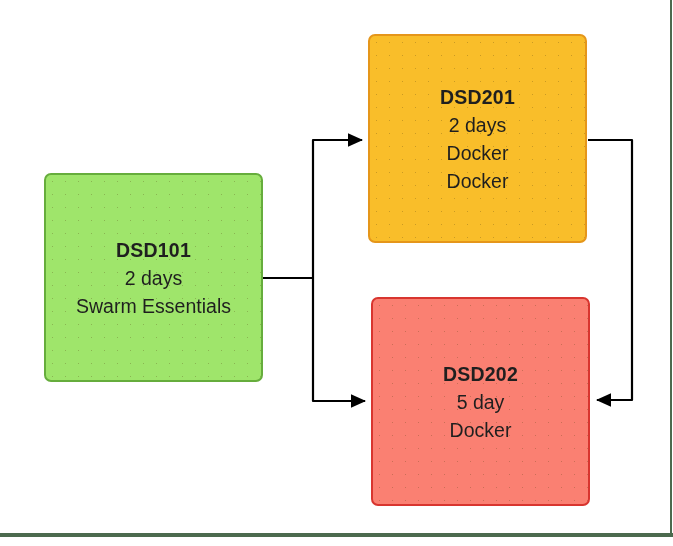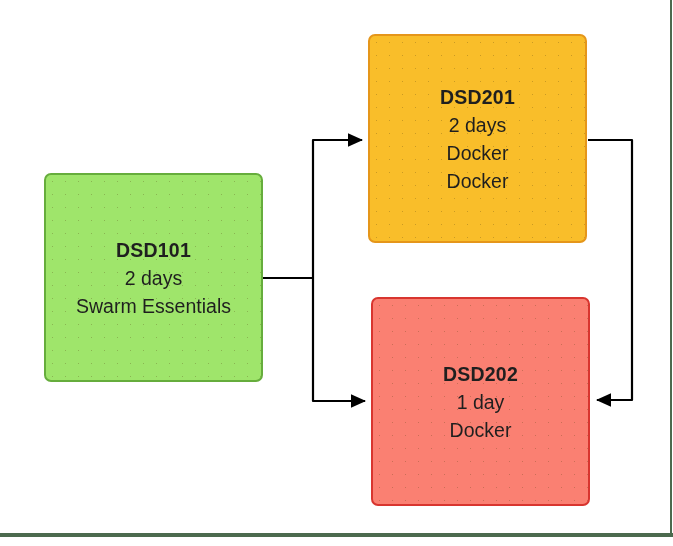--- a/index.html
+++ b/index.html
@@ -121,19 +121,19 @@
 
   <div class="node" id="node-dsd201">
     <div class="code ln">DSD201</div>
     <div class="ln">2 days</div>
     <div class="ln">Docker</div>
     <div class="ln">Docker</div>
   </div>
 
   <div class="node" id="node-dsd202">
     <div class="code ln">DSD202</div>
-    <div class="ln">1 day</div>
+    <div class="ln">5 day</div>
     <div class="ln">Docker</div>
   </div>
 
   <div class="page-edge-right"></div>
   <div class="page-edge-bottom"></div>
 </div>
 
 </body></html>

